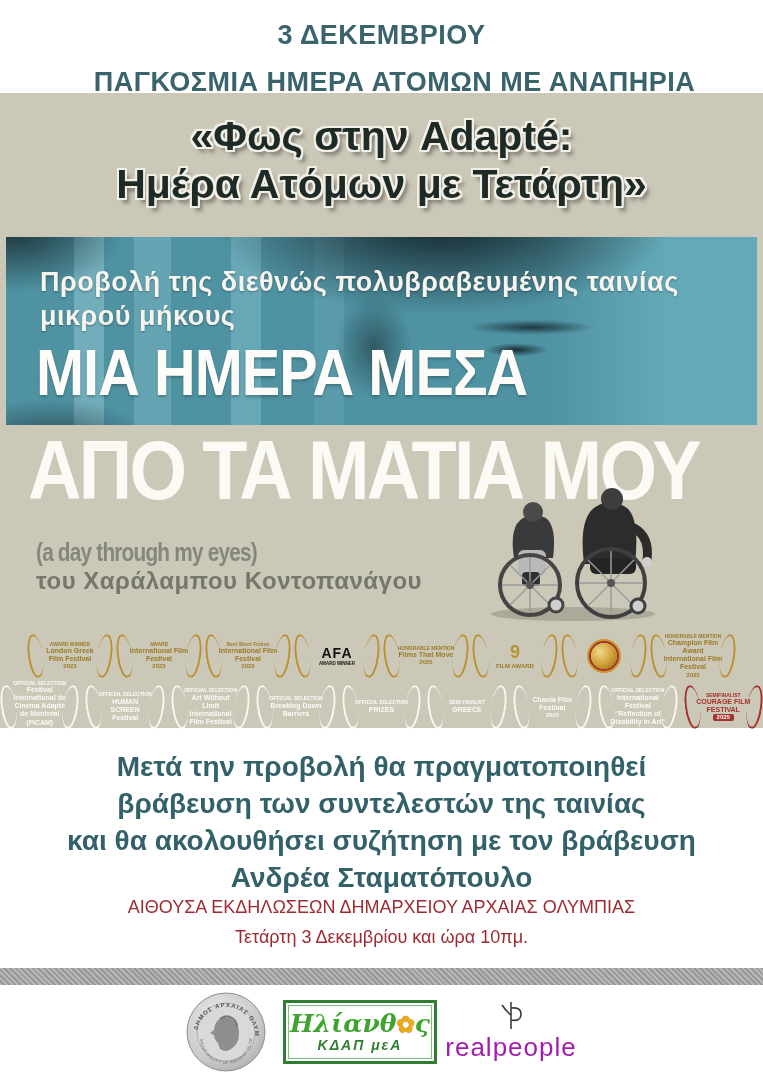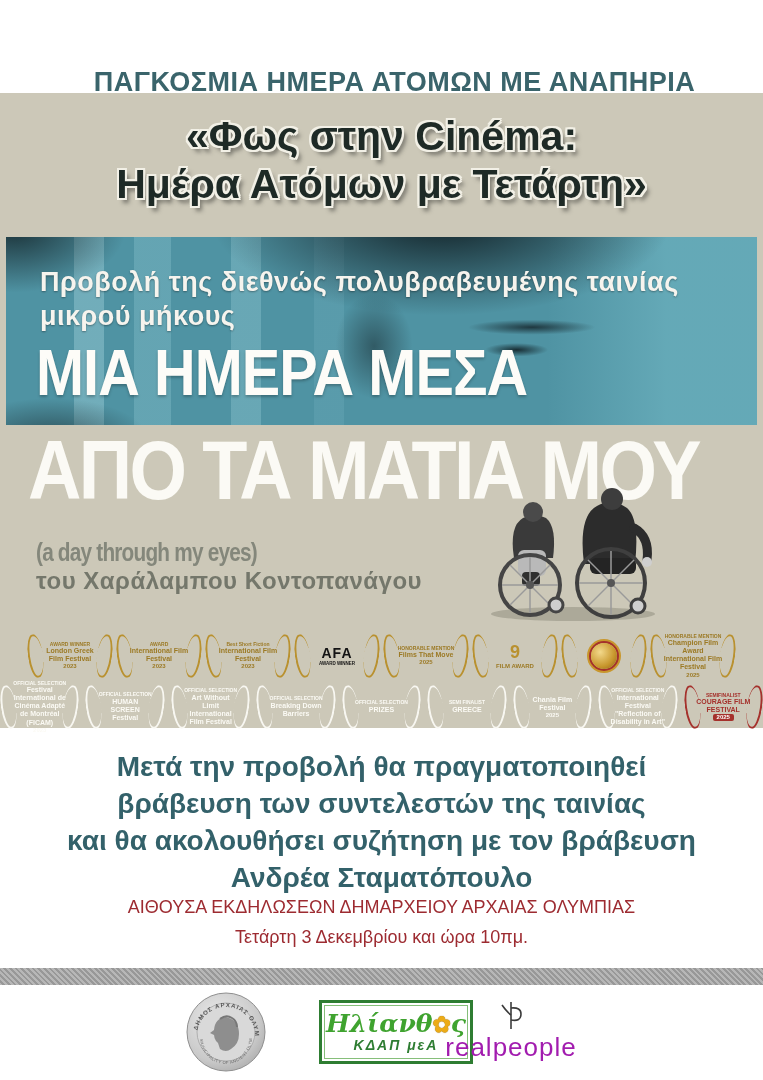--- a/index.html
+++ b/index.html
@@ -83,40 +83,41 @@
   .venue1{top:897px;} .venue2{top:927px;}
 
   
   .grey-strip{position:absolute;left:0;top:968px;width:763px;height:17px;
       background:repeating-linear-gradient(45deg,#b7b7b7 0 2px,#989898 2px 4px);}
 
   
   .seal{position:absolute;left:186px;top:992px;}
   .hlianthos{position:absolute;left:283px;top:1000px;width:148px;height:58px;background:#fff;
       border:3px solid #2e7d32;box-shadow:inset 0 0 0 2px #ffffff, inset 0 0 0 3px #86bf7a;
-      display:flex;flex-direction:column;justify-content:center;align-items:center;margin-left:36px;}
+      display:flex;flex-direction:column;justify-content:center;align-items:center;}
   .hl-name{font-size:25px;font-weight:bold;font-style:italic;color:#3fa32f;line-height:1;
       font-family:"DejaVu Serif", serif;}
   .hl-flower{color:#ecab17;font-size:22px;font-style:normal;text-shadow:0 0 1px #7a5a10;}
   .hl-sub{font-size:14px;font-weight:bold;font-style:italic;color:#2e7d32;letter-spacing:2px;margin-top:1px;}
   .realpeople{position:absolute;left:430px;top:1000px;width:162px;text-align:center;}
   .rp-mark{height:30px;display:flex;justify-content:center;align-items:flex-end;}
   .rp-name{font-size:26px;color:#a21caf;letter-spacing:1px;margin-top:2px;
       font-family:"Liberation Sans", sans-serif;}
 </style>
 </head>
 <body>
 
 <div class="poster">
 
+  <div class="hdr-line hdr1">3 ΔΕΚΕΜΒΡΙΟΥ</div>
   <div class="hdr-line hdr2">ΠΑΓΚΟΣΜΙΑ ΗΜΕΡΑ ΑΤΟΜΩΝ ΜΕ ΑΝΑΠΗΡΙΑ</div>
 
   <div class="beige"></div>
 
-  <div class="band-title bt1">«Φως στην Cinéma:</div>
+  <div class="band-title bt1">«Φως στην Adapté:</div>
   <div class="band-title bt2">Ημέρα Ατόμων με Τετάρτη»</div>
 
   <div class="photo">
     <div class="photo-intro">
       <div>Προβολή της διεθνώς πολυβραβευμένης ταινίας</div>
       <div>μικρού μήκους</div>
     </div>
     <div class="film-title1">ΜΙΑ ΗΜΕΡΑ ΜΕΣΑ</div>
   </div>
 

